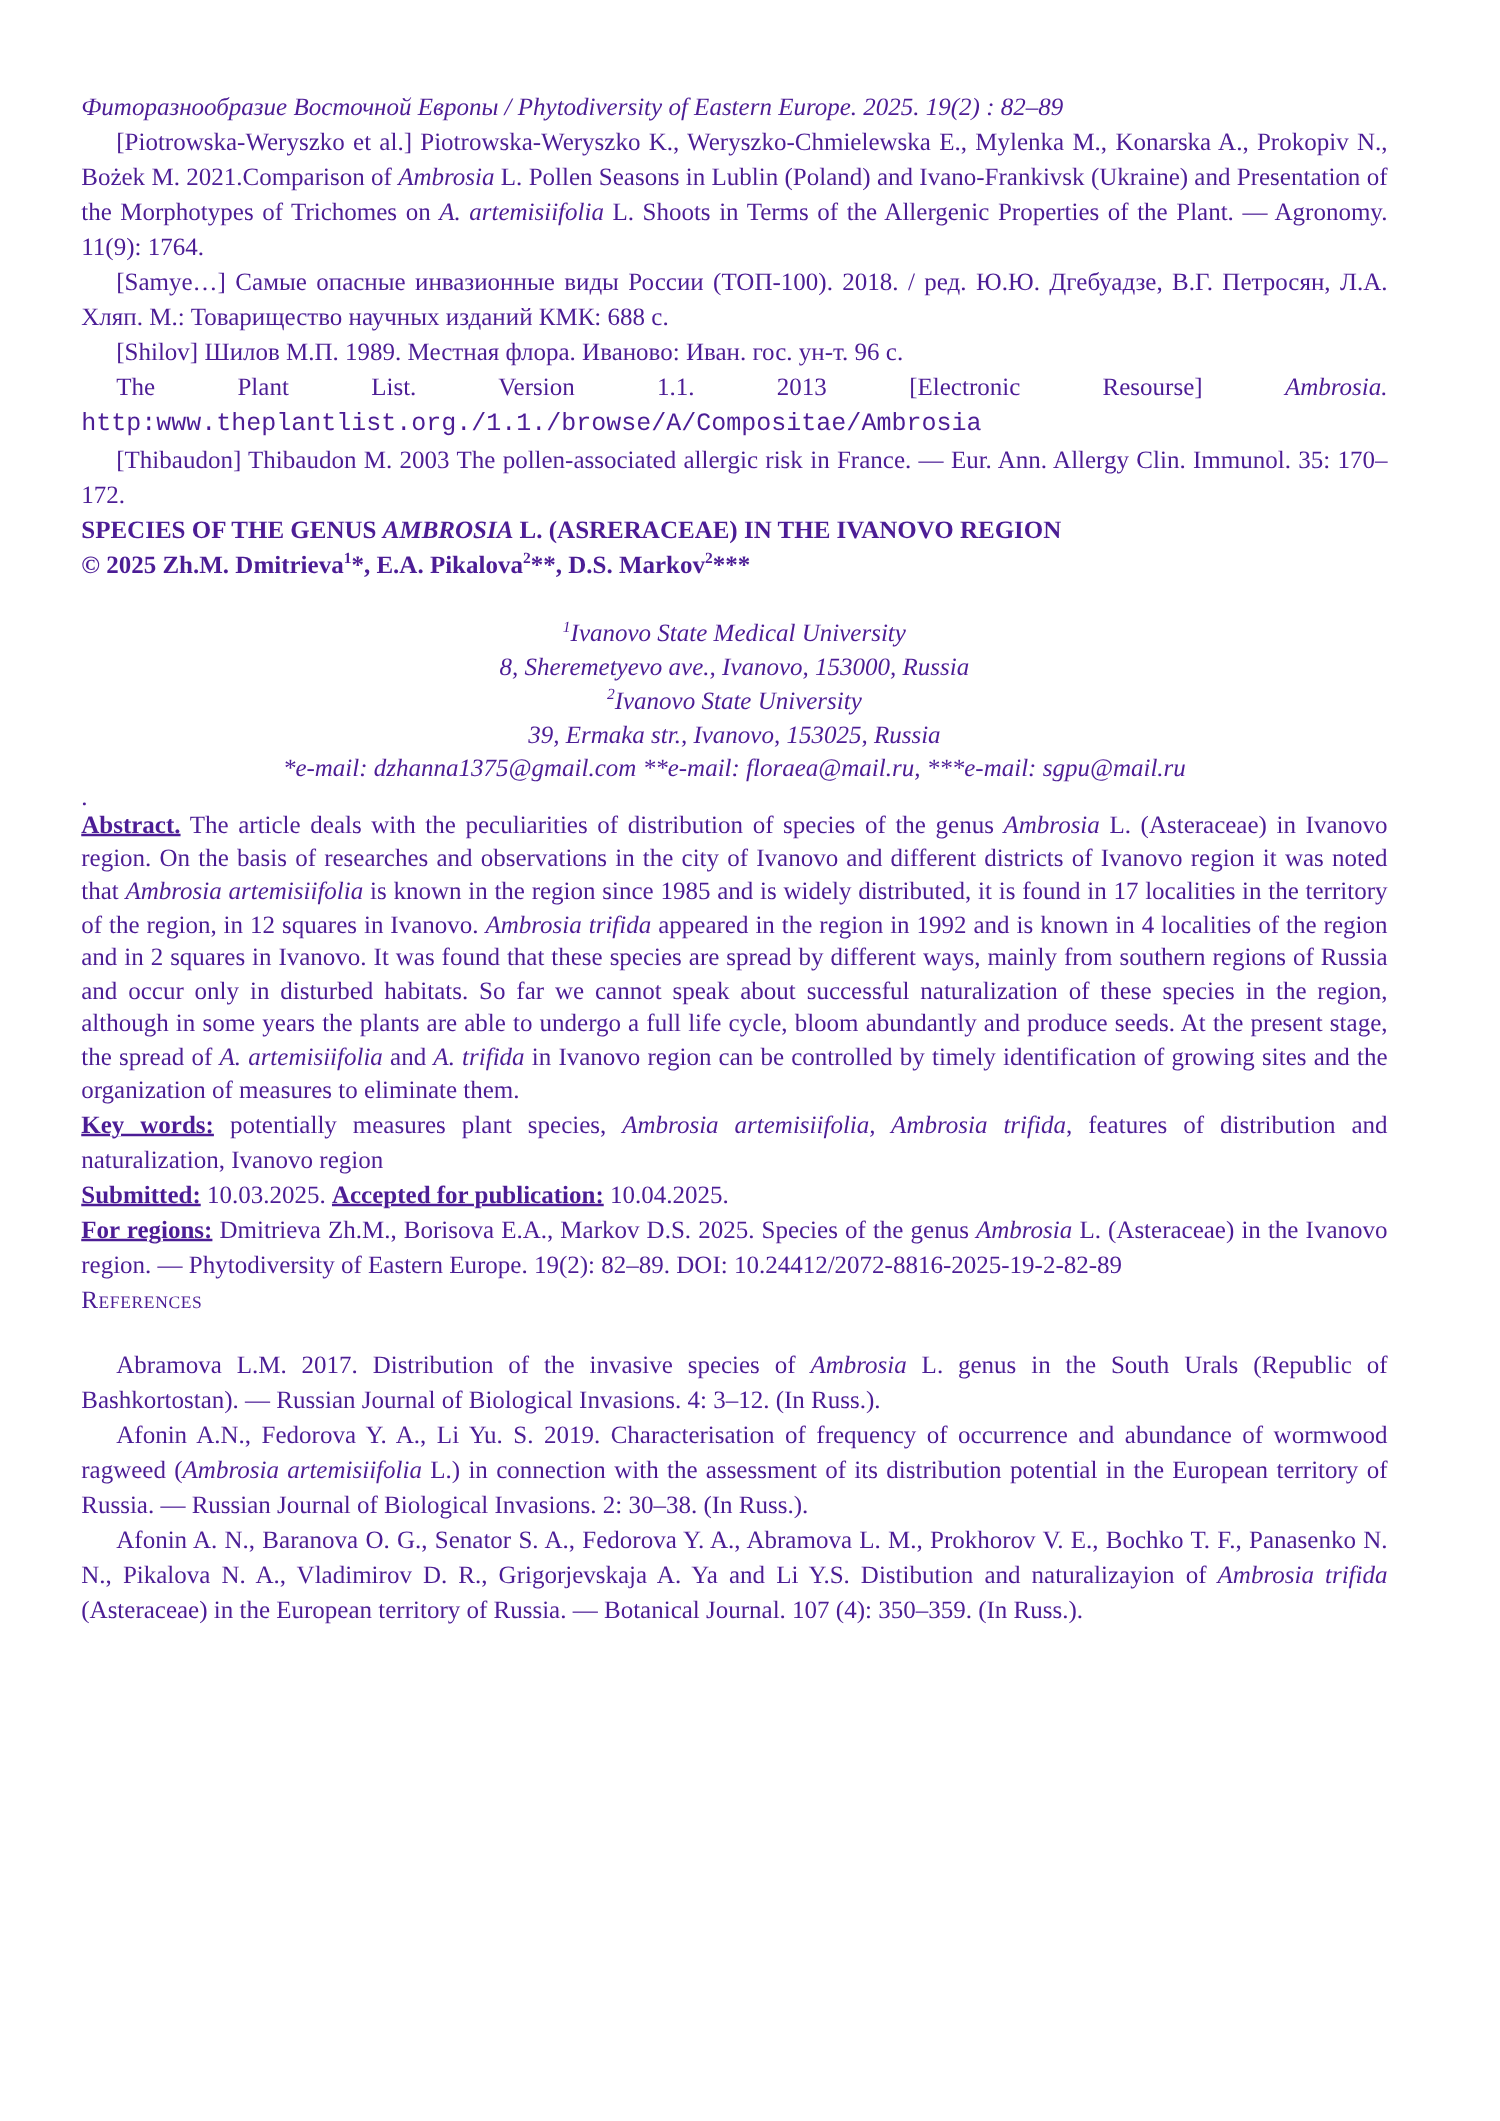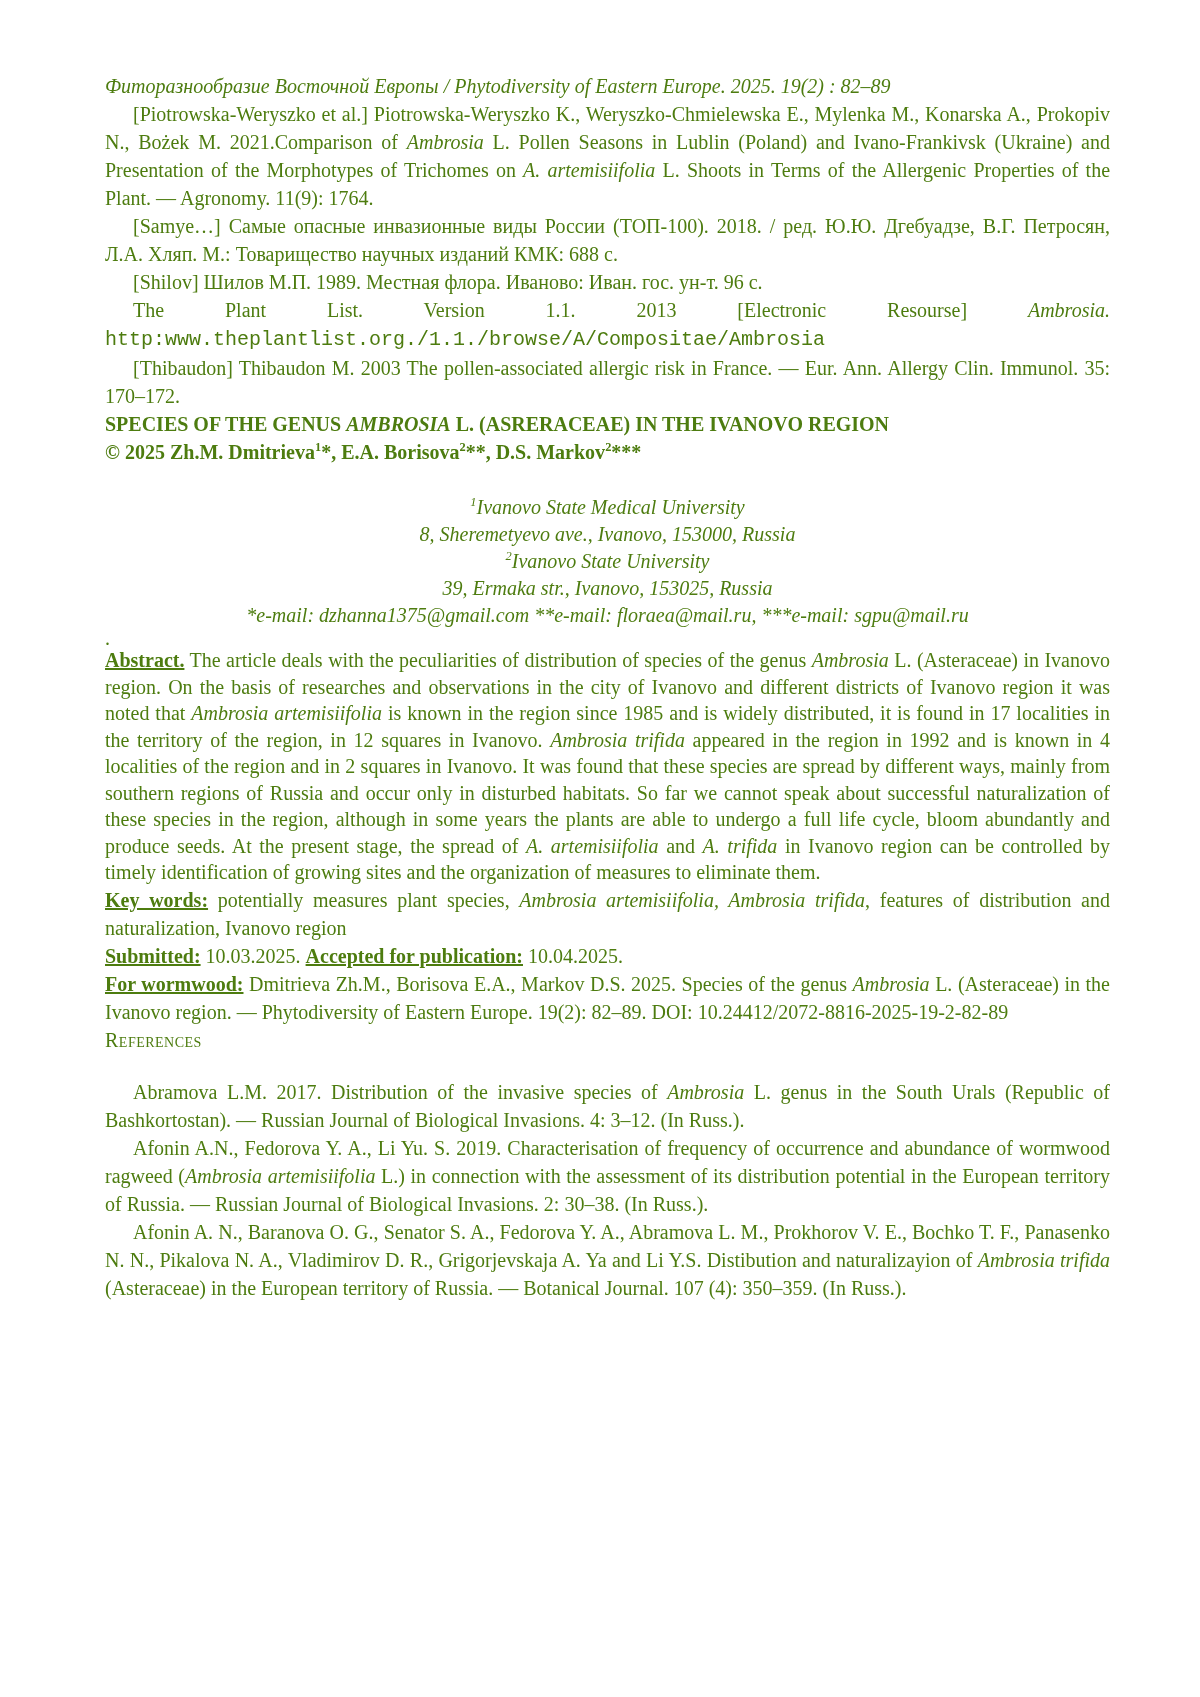--- a/index.html
+++ b/index.html
@@ -1,23 +1,23 @@
 <!DOCTYPE html>
 <html><head>
 <meta charset="utf-8">
 <style>
   html,body{margin:0;padding:0;background:#ffffff;}
   .page{
     position:relative;
     width:1200px;height:1312px;
     box-sizing:border-box;
     overflow:hidden;
-    padding:72px 90px 0 105px;
+    padding:72px 90px 0 65px;
     background:#ffffff;
-    color:#4d7c0f;
+    color:#4c1d95;
     font-family:"Liberation Serif", serif;
     font-size:20px;
     line-height:28px;
   }
   .page p{margin:0;text-align:justify;}
   .indent{text-indent:28px;}
   .journal-header{text-align:center;margin-bottom:12px;}
   .title{margin-top:30px;text-align:center;font-weight:bold;text-indent:0;}
   .authors{margin-top:21px;text-align:center;font-weight:bold;text-indent:0;}
   .affiliations{margin-top:28px;line-height:27px;}
@@ -46,39 +46,39 @@
   <div>
     <p class="indent"><span>[Piotrowska-Weryszko et al.] Piotrowska-Weryszko K., Weryszko-Chmielewska E., Mylenka M., Konarska A., Prokopiv N., Bożek M. 2021.Comparison of </span><span class="run-i">Ambrosia</span><span> L. Pollen Seasons in Lublin (Poland) and Ivano-Frankivsk (Ukraine) and Presentation of the Morphotypes of Trichomes on </span><span class="run-i">A. artemisiifolia</span><span> L. Shoots in Terms of the Allergenic Properties of the Plant. — Agronomy. 11(9): 1764.</span></p>
     <p class="indent"><span>[Samye…] Самые опасные инвазионные виды России (ТОП-100). 2018. / ред. Ю.Ю. Дгебуадзе, В.Г. Петросян, Л.А. Хляп. М.: Товарищество научных изданий КМК: 688 с.</span></p>
     <p class="indent"><span>[Shilov] Шилов М.П. 1989. Местная флора. Иваново: Иван. гос. ун-т. 96 с.</span></p>
     <p class="indent"><span>The Plant List. Version 1.1. 2013 [Electronic Resourse] </span><span class="run-i">Ambrosia.</span><span> </span><span class="run-url">http:www.theplantlist.org./1.1./browse/A/Compositae/Ambrosia</span></p>
     <p class="indent"><span>[Thibaudon] Thibaudon M. 2003 The pollen-associated allergic risk in France. — Eur. Ann. Allergy Clin. Immunol. 35: 170–172.</span></p>
   </div>
 
   <p class="title"><span>SPECIES OF THE GENUS </span><span class="run-i">AMBROSIA</span><span> L. (ASRERACEAE) IN THE IVANOVO REGION</span></p>
 
-  <p class="authors"><span>© 2025 Zh.M. Dmitrieva</span><span class="run-sup">1</span><span>*, E.A. Borisova</span><span class="run-sup">2</span><span>**, D.S. Markov</span><span class="run-sup">2</span><span>***</span></p>
+  <p class="authors"><span>© 2025 Zh.M. Dmitrieva</span><span class="run-sup">1</span><span>*, E.A. Pikalova</span><span class="run-sup">2</span><span>**, D.S. Markov</span><span class="run-sup">2</span><span>***</span></p>
 
   <div class="affiliations">
     <p><span class="run-i run-sup">1</span><span class="run-i">Ivanovo State Medical University</span></p>
     <p><span class="run-i">8, Sheremetyevo ave., Ivanovo, 153000, Russia</span></p>
     <p><span class="run-i run-sup">2</span><span class="run-i">Ivanovo State University</span></p>
     <p><span class="run-i">39, Ermaka str., Ivanovo, 153025, Russia</span></p>
     <p><span class="run-i">*e-mail: dzhanna1375@gmail.com **e-mail: floraea@mail.ru, ***e-mail: sgpu@mail.ru</span></p>
   </div>
 
   <p class="dot-line">.</p>
 
   <p class="abstract"><span class="run-b">Abstract.</span><span> The article deals with the peculiarities of distribution of species of the genus </span><span class="run-i">Ambrosia</span><span> L. (Asteraceae) in Ivanovo region. On the basis of researches and observations in the city of Ivanovo and different districts of Ivanovo region it was noted that </span><span class="run-i">Ambrosia artemisiifolia</span><span> is known in the region since 1985 and is widely distributed, it is found in 17 localities in the territory of the region, in 12 squares in Ivanovo. </span><span class="run-i">Ambrosia trifida</span><span> appeared in the region in 1992 and is known in 4 localities of the region and in 2 squares in Ivanovo. It was found that these species are spread by different ways, mainly from southern regions of Russia and occur only in disturbed habitats. So far we cannot speak about successful naturalization of these species in the region, although in some years the plants are able to undergo a full life cycle, bloom abundantly and produce seeds. At the present stage, the spread of </span><span class="run-i">A. artemisiifolia</span><span> and </span><span class="run-i">A. trifida</span><span> in Ivanovo region can be controlled by timely identification of growing sites and the organization of measures to eliminate them.</span></p>
 
   <p class="keywords"><span class="run-b">Key words:</span><span> potentially measures plant species, </span><span class="run-i">Ambrosia artemisiifolia, Ambrosia trifida</span><span>, features of distribution and naturalization, Ivanovo region</span></p>
 
   <p class="submitted"><span class="run-b">Submitted:</span><span> 10.03.2025. </span><span class="run-b">Accepted for publication:</span><span> 10.04.2025.</span></p>
 
-  <p class="citation"><span class="run-b">For wormwood:</span><span> Dmitrieva Zh.M., Borisova E.A., Markov D.S. 2025. Species of the genus </span><span class="run-i">Ambrosia</span><span> L. (Asteraceae) in the Ivanovo region. — Phytodiversity of Eastern Europe. 19(2): 82–89. DOI: 10.24412/2072-8816-2025-19-2-82-89</span></p>
+  <p class="citation"><span class="run-b">For regions:</span><span> Dmitrieva Zh.M., Borisova E.A., Markov D.S. 2025. Species of the genus </span><span class="run-i">Ambrosia</span><span> L. (Asteraceae) in the Ivanovo region. — Phytodiversity of Eastern Europe. 19(2): 82–89. DOI: 10.24412/2072-8816-2025-19-2-82-89</span></p>
 
   <p class="ref-heading">References</p>
 
   <div class="references">
     <p class="indent"><span>Abramova L.M. 2017. Distribution of the invasive species of </span><span class="run-i">Ambrosia</span><span> L. genus in the South Urals (Republic of Bashkortostan). — Russian Journal of Biological Invasions. 4: 3–12. (In Russ.).</span></p>
     <p class="indent"><span>Afonin A.N., Fedorova Y. A., Li Yu. S. 2019. Characterisation of frequency of occurrence and abundance of wormwood ragweed (</span><span class="run-i">Ambrosia artemisiifolia</span><span> L.) in connection with the assessment of its distribution potential in the European territory of Russia. — Russian Journal of Biological Invasions. 2: 30–38. (In Russ.).</span></p>
     <p class="indent"><span>Afonin A. N., Baranova O. G., Senator S. A., Fedorova Y. A., Abramova L. M., Prokhorov V. E., Bochko T. F., Panasenko N. N., Pikalova N. A., Vladimirov D. R., Grigorjevskaja A. Ya and Li Y.S. Distibution and naturalizayion of </span><span class="run-i">Ambrosia trifida</span><span> (Asteraceae) in the European territory of Russia. — Botanical Journal. 107 (4): 350–359. (In Russ.).</span></p>
   </div>
 
   <p class="page-number">88</p>

